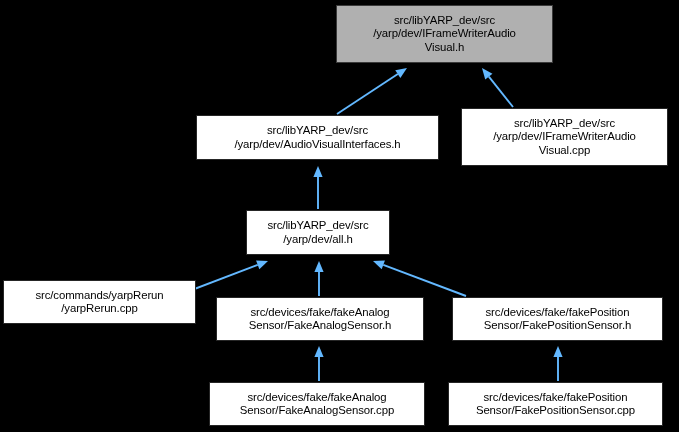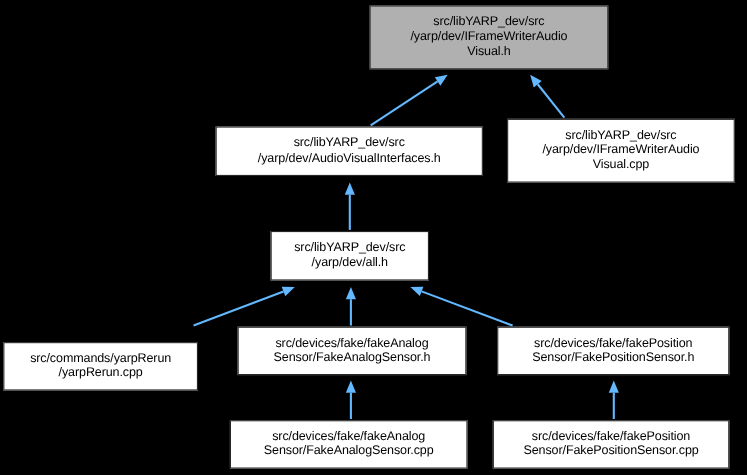--- a/index.html
+++ b/index.html
@@ -89,21 +89,21 @@
     <span class="node-label">src/libYARP_dev/src
 /yarp/dev/IFrameWriterAudio
 Visual.cpp</span>
   </div>
 
   <div class="graph-node" style="left:246px; top:210px; width:144px; height:45px;">
     <span class="node-label">src/libYARP_dev/src
 /yarp/dev/all.h</span>
   </div>
 
-  <div class="graph-node" style="left:3px; top:311px; width:177px; height:44px;">
+  <div class="graph-node" style="left:3px; top:280px; width:193px; height:44px;">
     <span class="node-label">src/commands/yarpRerun
 /yarpRerun.cpp</span>
   </div>
 
   <div class="graph-node" style="left:216px; top:297px; width:208px; height:44px;">
     <span class="node-label">src/devices/fake/fakeAnalog
 Sensor/FakeAnalogSensor.h</span>
   </div>
 
   <div class="graph-node" style="left:452px; top:297px; width:211px; height:44px;">

